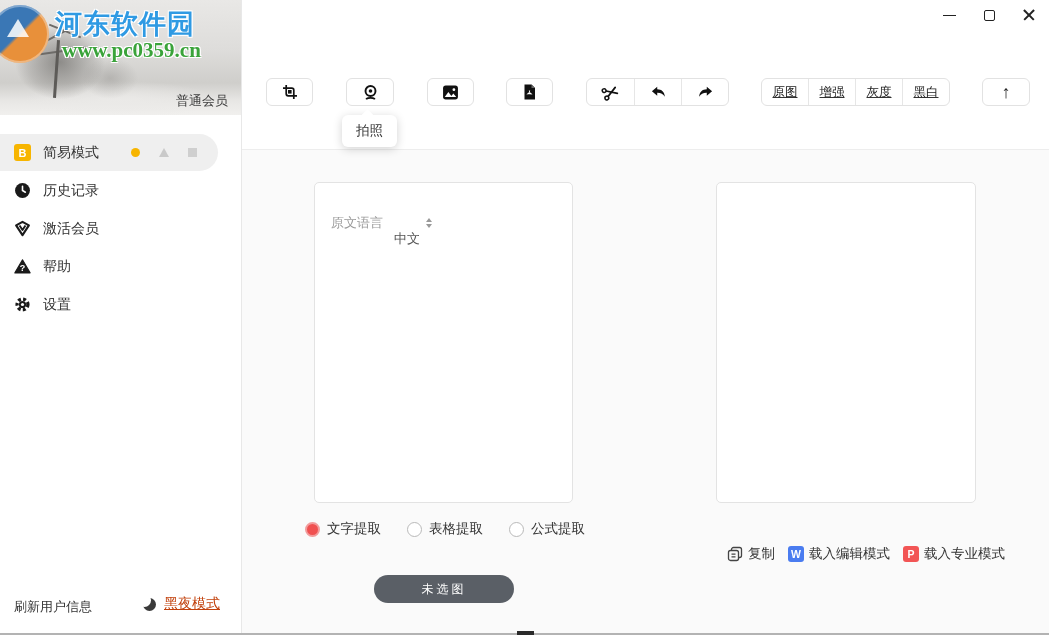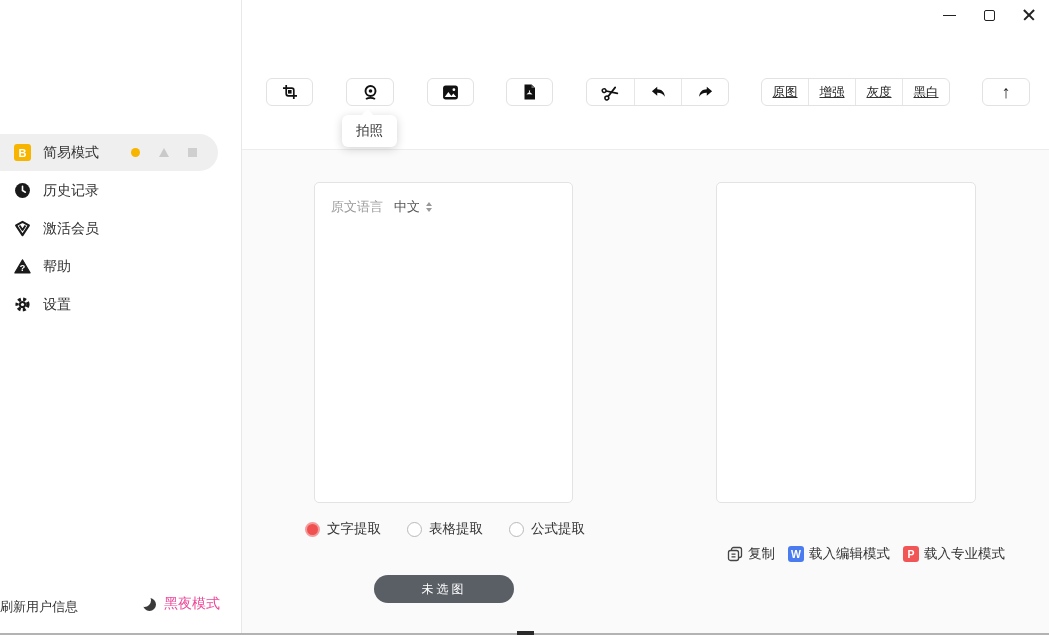--- a/index.html
+++ b/index.html
@@ -47,26 +47,26 @@
   .side-item.active { background:#efefef; border-radius:0 19px 19px 0; }
   .side-label { font-size:14px; color:#333; margin-left:12px; }
   .icon16 { width:17px; height:17px; flex:none; display:flex; align-items:center; justify-content:center; }
   .b-badge { width:17px; height:17px; background:#f7b500; border-radius:3px; color:#fff; font-size:11px; font-weight:bold;
     display:flex; align-items:center; justify-content:center; }
   .mode-dots { display:flex; align-items:center; gap:19px; margin-left:32px; }
   .dot-y { width:9px; height:9px; border-radius:50%; background:#f7b500; }
   .tri-g { width:0; height:0; border-left:5.5px solid transparent; border-right:5.5px solid transparent; border-bottom:9px solid #c9c9c9; }
   .sq-g { width:9px; height:9px; background:#cfcfcf; }
 
-  .side-footer-refresh { position:absolute; left:0; top:598px; font-size:13px; color:#333; cursor:pointer; }
+  .side-footer-refresh { position:absolute; left:14px; top:598px; font-size:13px; color:#333; cursor:pointer; }
   .dark-mode { position:absolute; left:142px; top:595px; display:flex; align-items:center; gap:7px; cursor:pointer; }
   .moon { position:relative; width:15px; height:15px; overflow:hidden; }
   .moon::before { content:""; position:absolute; left:1px; top:1px; width:13px; height:13px; border-radius:50%; background:#3a3a3a; }
   .moon::after { content:""; position:absolute; left:-4px; top:-3px; width:13px; height:13px; border-radius:50%; background:#fff; }
-  .dark-label { font-size:14px; color:#ec4899; }
+  .dark-label { font-size:14px; color:#c2410c;text-decoration:underline; }
 
   
   .btn { position:absolute; top:78px; height:28px; background:#fff; border:1px solid #e2e2e2; border-radius:6px;
     display:flex; align-items:center; justify-content:center; cursor:pointer; }
   .btn-group { position:absolute; top:78px; height:28px; background:#fff; border:1px solid #e2e2e2; border-radius:6px;
     display:flex; align-items:stretch; overflow:hidden;text-decoration:underline; }
   .seg { display:flex; align-items:center; justify-content:center; cursor:pointer; border-right:1px solid #e6e6e6; }
   .seg:last-child { border-right:none; }
   .seg-label { font-size:12.5px; color:#222; }
   .up-arrow { font-size:18px; color:#222; line-height:1; }
@@ -79,21 +79,21 @@
     box-shadow:0 2px 10px rgba(0,0,0,.18); display:flex; align-items:center; justify-content:center; z-index:10;text-align:right; }
   .tooltip::before { content:""; position:absolute; left:21px; top:-4px; width:9px; height:9px; background:#fff; transform:rotate(45deg); }
   .tooltip-text { font-size:13.5px; color:#333; position:relative; }
 
   
   .panel { position:absolute; top:182px; height:321px; background:#fff; border:1px solid #e3e3e3; border-radius:5px; }
   .panel-left { left:314px; width:259px; }
   .panel-right { left:716px; width:260px; }
   .lang-row { display:flex; align-items:center; margin:15px 0 0 16px; cursor:pointer; }
   .lang-label { font-size:13px; color:#9a9a9a; }
-  .lang-value { font-size:13px; color:#555; margin-left:11px; }
+  .lang-value { font-size:13px; color:#555; margin-left:11px;margin-top:32px; }
   .sort-icon { display:inline-flex; flex-direction:column; gap:2px; margin-left:6px; }
   .sort-icon i { display:block; width:0; height:0; border-left:3.5px solid transparent; border-right:3.5px solid transparent; }
   .sort-up { border-bottom:4.5px solid #999; }
   .sort-down { border-top:4.5px solid #999; }
 
   
   .radio-row { position:absolute; left:305px; top:520px; display:flex; align-items:center; gap:26px; }
   .radio-item { display:flex; align-items:center; cursor:pointer; }
   .radio-circle { width:15px; height:15px; border-radius:50%; background:#fff; border:1.5px solid #b9b9b9; }
   .radio-circle.checked { background:#f05050; border:2px solid #f29c9c; }
@@ -126,20 +126,30 @@
         <span class="min-glyph"></span>
       </div>
     <div class="tb-btn">
         <span class="max-glyph"></span>
       </div>
     <div class="tb-btn">
         <span class="close-glyph"></span>
       </div>
   </div>
 
+  <div class="header-img">
+    <span class="tree-branch b1"></span>
+    <span class="tree-branch b2"></span>
+    <span class="tree-branch b3"></span>
+    <span class="tree-trunk"></span>
+    <span class="logo-circle"></span>
+    <span class="wm-name">河东软件园</span>
+    <span class="wm-url">www.pc0359.cn</span>
+    <span class="membership">普通会员</span>
+  </div>
 
   <div class="v-divider"></div>
 
   <div class="side-item active" style="top:134px;">
     <span class="b-badge">B</span>
     <span class="side-label">简易模式</span>
     <span class="mode-dots">
       <span class="dot-y"></span>
       <span class="tri-g"></span>
       <span class="sq-g"></span>

